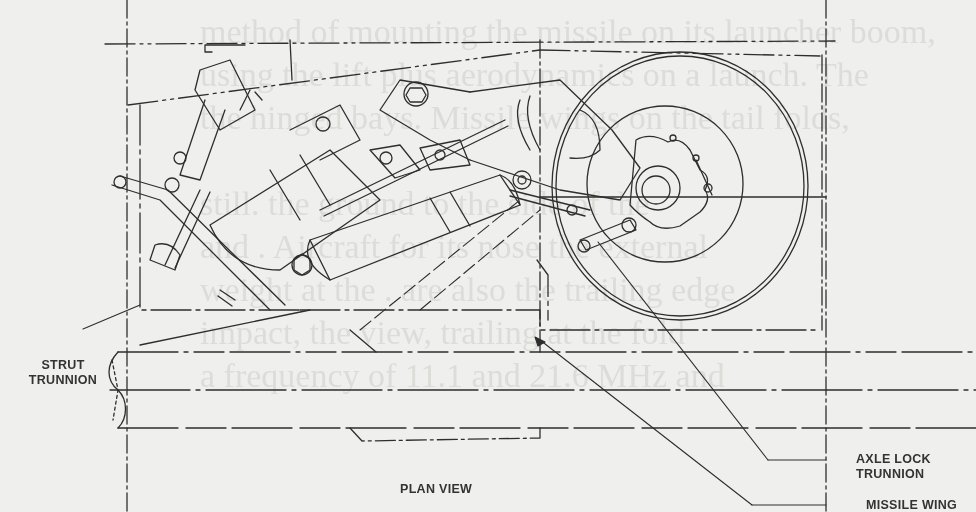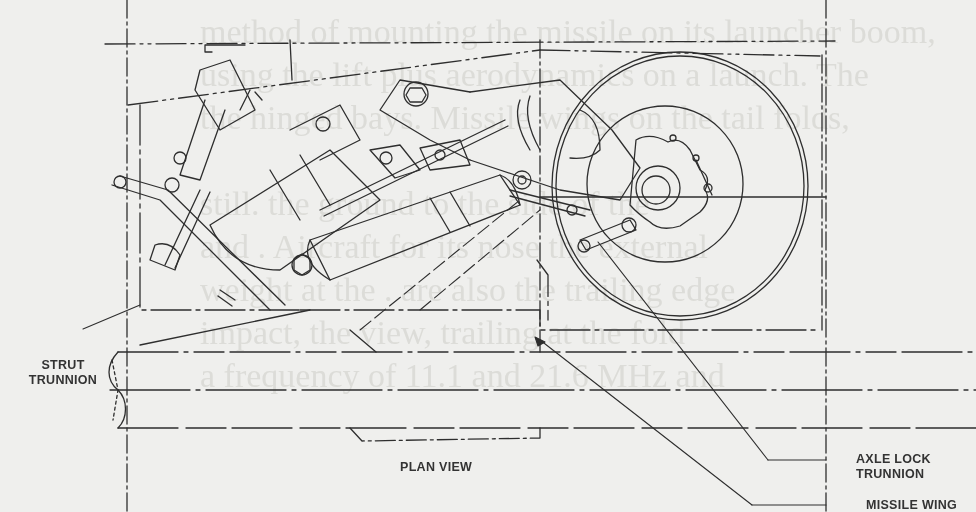--- a/index.html
+++ b/index.html
@@ -152,21 +152,21 @@
         <line x1="420" y1="310" x2="540" y2="210" stroke-dasharray="14 5"></line>
       </g>
     </g>
   </svg>
 
   <div class="lbl center" style="left:28px;top:330px;width:70px;margin-top:28px;">
     <div>STRUT</div>
     <div>TRUNNION</div>
   </div>
 
-  <div class="lbl" style="left:400px;top:460px;">PLAN VIEW</div>
+  <div class="lbl" style="left:400px;top:482px;">PLAN VIEW</div>
 
   <div class="lbl" style="left:836px;top:452px;margin-left:20px;">
     <div>AXLE LOCK</div>
     <div>TRUNNION</div>
   </div>
 
   <div class="lbl" style="left:836px;top:498px;margin-left:30px;">MISSILE WING</div>
 </div>
 
 </body></html>

